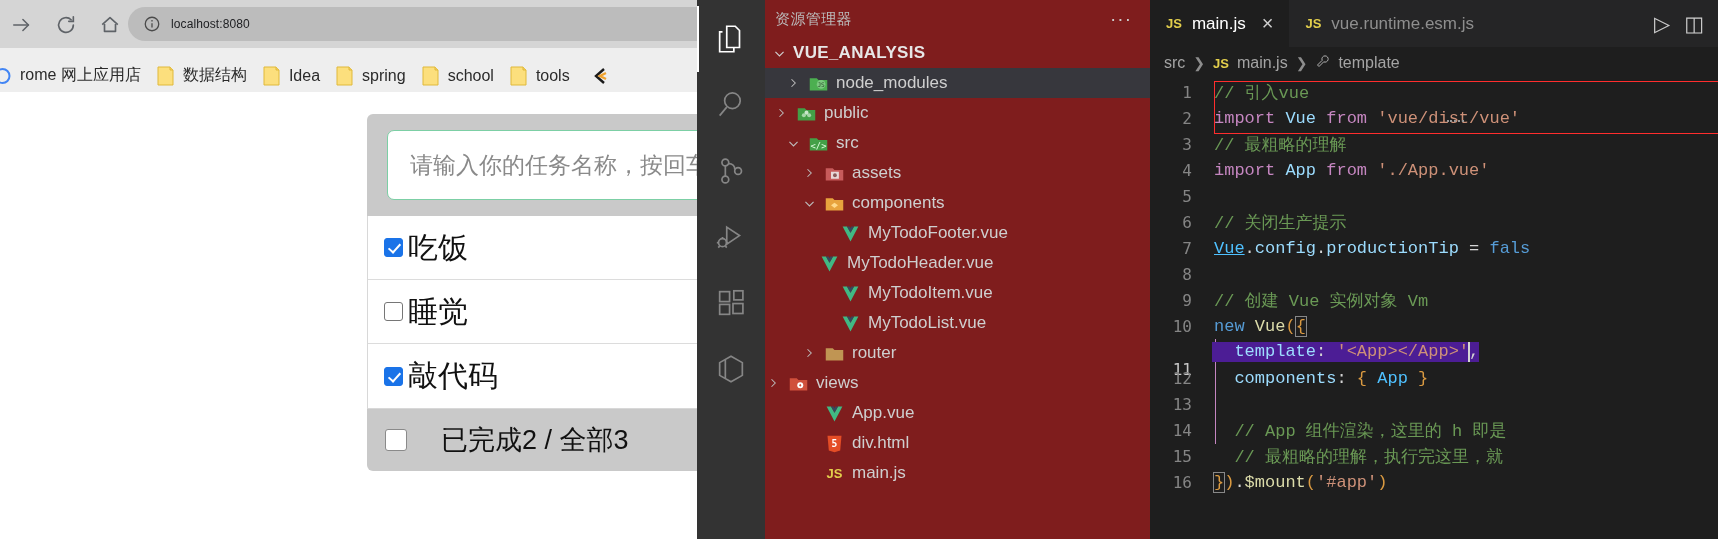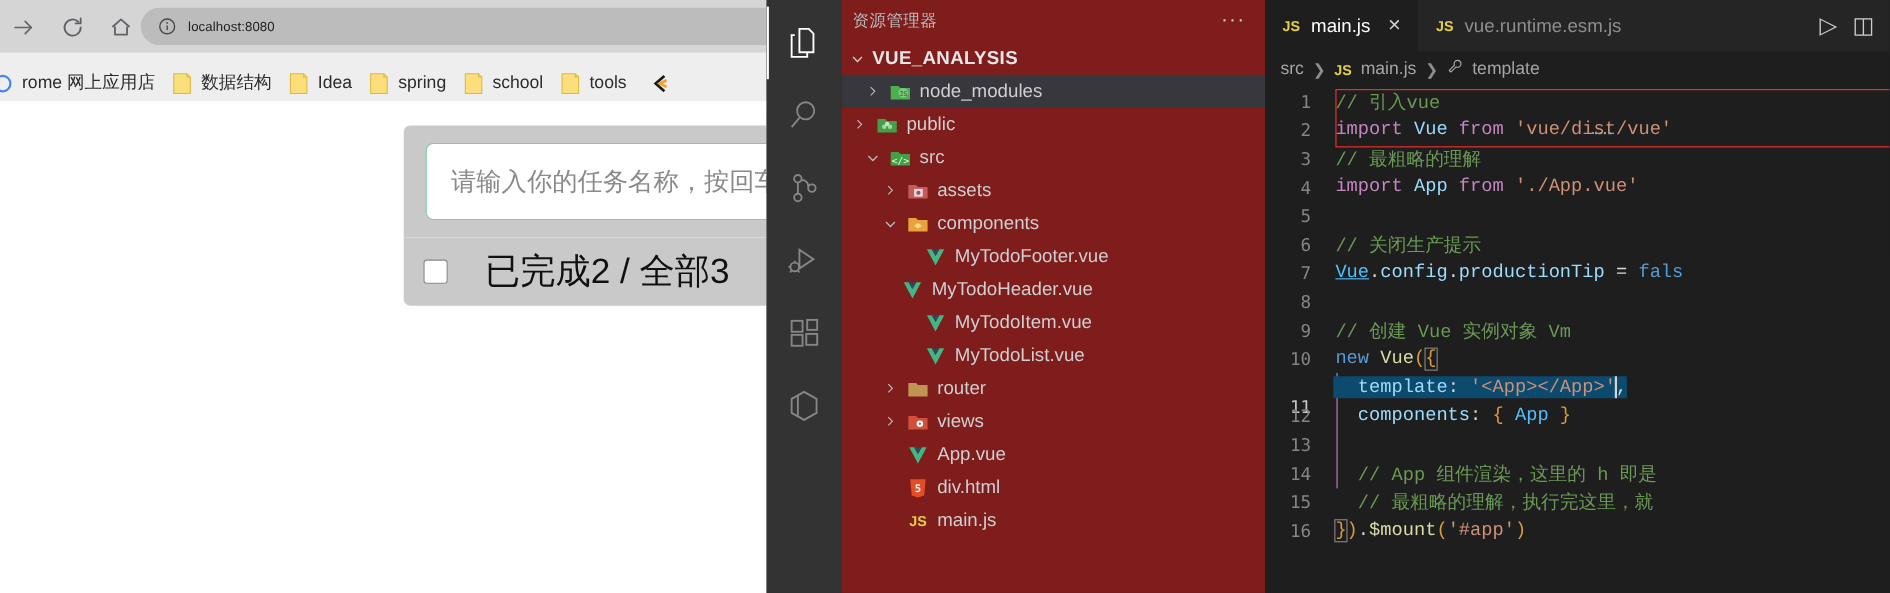--- a/index.html
+++ b/index.html
@@ -79,21 +79,21 @@
     content: ""; position: absolute; left: 5.5px; top: 2px;
     width: 5px; height: 10px; border: solid #fff;
     border-width: 0 2.2px 2.2px 0; transform: rotate(42deg);
   }
   .todo-text { font-size: 30px; color: #111; line-height: 1; }
   .todo-footer {
     background: #c9c9c9; height: 62px; display: flex; align-items: center;
     padding: 0 18px; gap: 34px; border-radius: 0 0 6px 6px;
   }
   .cb-lg { width: 22px; height: 22px; flex: 0 0 22px; border-radius: 3px; border: 1.5px solid #8a8a8a; background: #fff; }
-  .footer-text { font-size: 32px; color: #111; white-space: nowrap; }
+  .footer-text { font-size: 27px; color: #111; white-space: nowrap; }
 
   
   .vscode {
     position: absolute; left: 697px; top: 0; width: 1021px; height: 539px;
     background: #1e1e1e; color: #ccc;
   }
   .activitybar {
     position: absolute; left: 0; top: 0; width: 68px; height: 539px;
     background: #333333; display: flex; flex-direction: column; align-items: center;
     padding-top: 6px;
@@ -153,21 +153,21 @@
   .code-area { position: relative; height: 460px; background: #1e1e1e; overflow: hidden; }
   .code-line {
     position: relative; height: 26px; display: flex; align-items: center;
     font-family: "DejaVu Sans Mono", monospace; font-size: 17px; white-space: pre;
   }
   .ln {
     width: 62px; flex: 0 0 62px; text-align: right; padding-right: 20px;
     color: #858585; font-family: "DejaVu Sans Mono", monospace; font-size: 16px;
   }
   .code-line.cur .ln { color: #c6c6c6; margin-top: 34px; }
-  .code-line.cur .code-txt { background: #0c4a6e; }
+  .code-line.cur .code-txt { background: #4c1d95; }
   .code-txt { display: inline-block; padding-left: 2px; font-family: Liberation Mono, monospace; }
   .c-com  { color: #6a9955; }
   .c-kw   { color: #c586c0; }
   .c-var  { color: #9cdcfe; }
   .c-id   { color: #4fc1ff; }
   .c-str  { color: #ce9178; }
   .c-fn   { color: #dcdcaa; }
   .c-plain{ color: #d4d4d4; }
   .c-brk  { color: #da9a41; }
   .c-tag  { color: #ce9178; }
@@ -281,20 +281,34 @@
         </svg>
         <span></span>
       </div>
     </div>
 
     <div class="bw-page">
       <div class="todo-card">
         <div class="todo-header">
           <input class="todo-input" type="text" placeholder="请输入你的任务名称，按回车" style="">
         </div>
+        <div class="todo-list">
+          <div class="todo-item">
+            <span class="cb checked"></span>
+            <span class="todo-text">吃饭</span>
+          </div>
+          <div class="todo-item">
+            <span class="cb"></span>
+            <span class="todo-text">睡觉</span>
+          </div>
+          <div class="todo-item">
+            <span class="cb checked"></span>
+            <span class="todo-text">敲代码</span>
+          </div>
+        </div>
         <div class="todo-footer">
           <span class="cb-lg"></span>
           <span class="footer-text">已完成2 / 全部3</span>
         </div>
       </div>
     </div>
   </div>
 
   <div class="vscode">
 
@@ -489,21 +503,21 @@
               </svg>
             </span>
           <span class="ficon">
               <svg width="21" height="21" viewBox="0 0 24 24">
                 <path d="M2 6h8l2 2h10v12H2z" fill="#c09553"></path>
               </svg>
             </span>
           <span>router</span>
         </div>
 
-        <div class="row" style="padding-left:36px">
+        <div class="row" style="">
           <span class="chev">
               <svg width="12" height="12" viewBox="0 0 16 16" fill="none" stroke="#bcbcbc" stroke-width="1.4">
                 <polyline points="6,3 11,8 6,13"></polyline>
               </svg>
             </span>
           <span class="ficon">
               <svg width="21" height="21" viewBox="0 0 24 24">
                 <path d="M2 6h8l2 2h10v12H2z" fill="#d0503c"></path>
                 <circle cx="14" cy="14" r="3.4" fill="#fff"></circle>
                 <path d="M12.6 14l1.4-1.6 1.4 1.6-1.4 1.6z" fill="#d0503c"></path>

